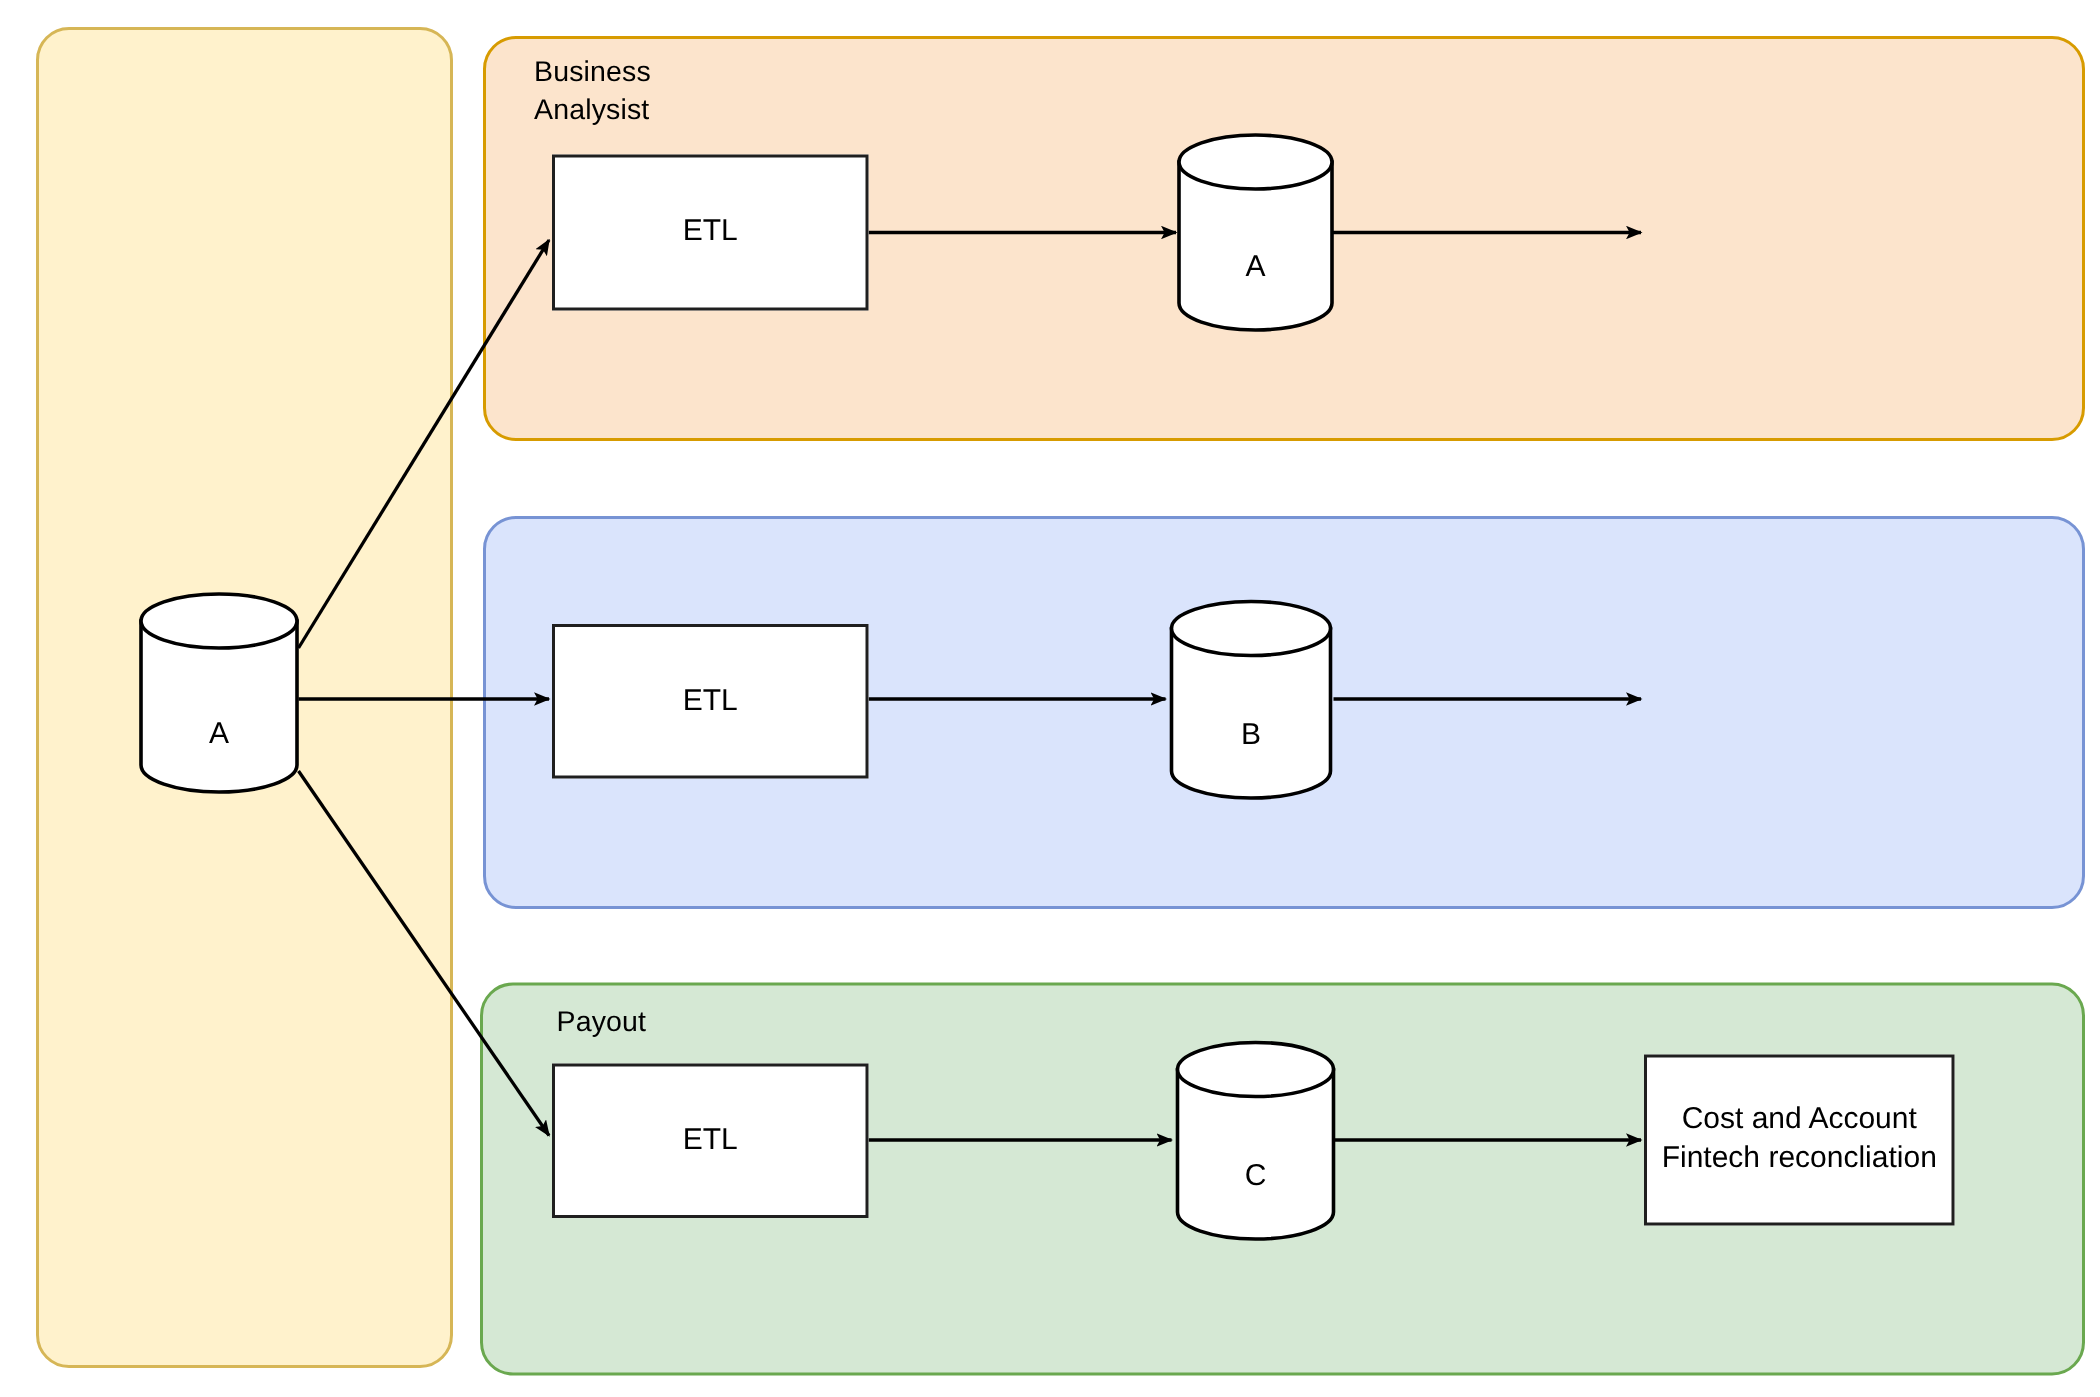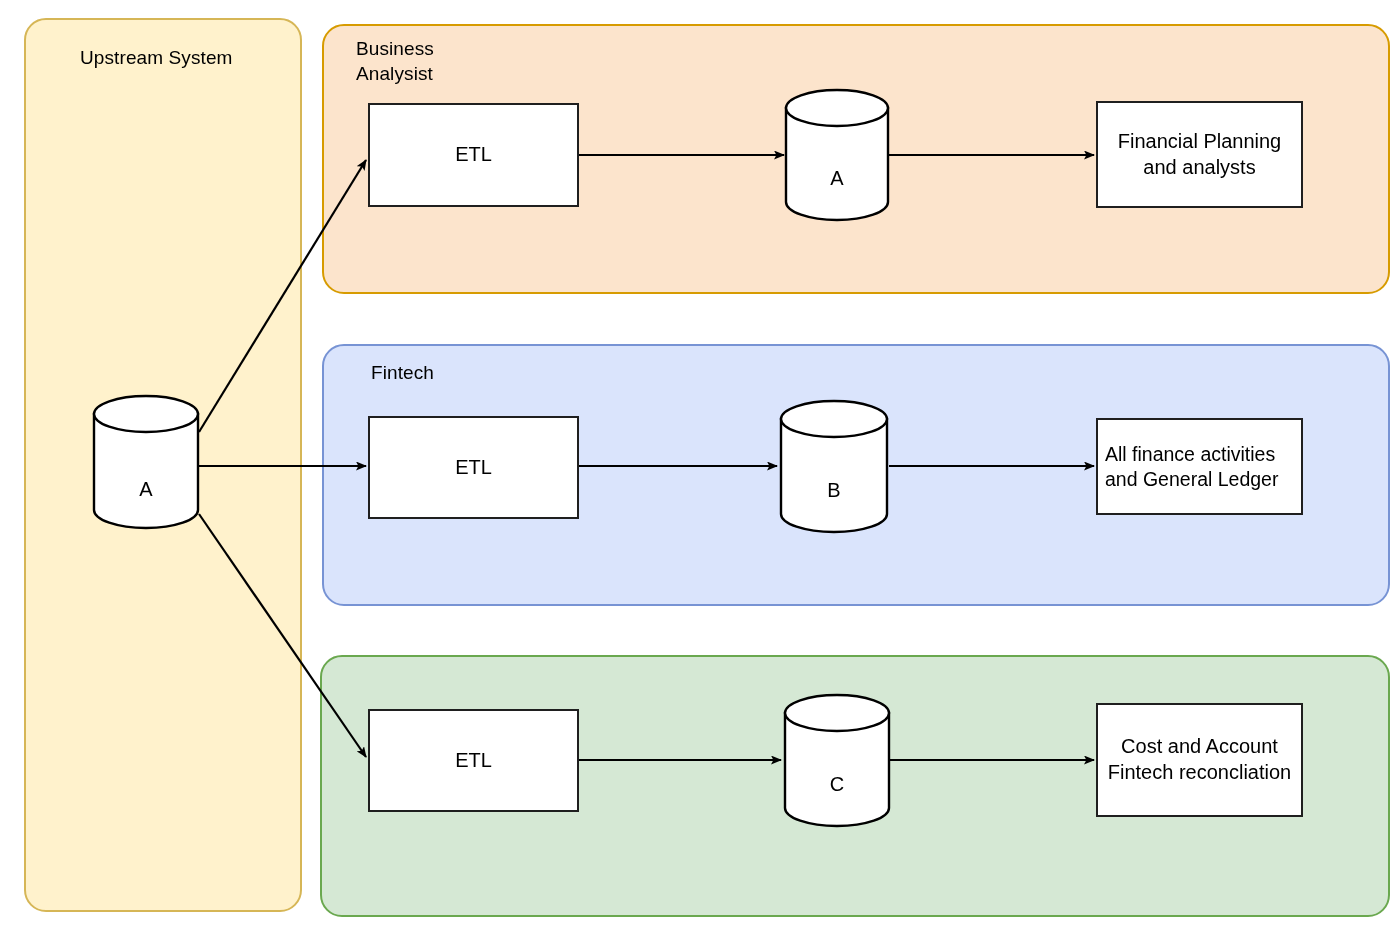--- a/index.html
+++ b/index.html
@@ -69,30 +69,29 @@
     height: 931px;
     pointer-events: none;
   }
 </style>
 </head>
 <body>
 
 <div id="canvas">
 
   <div class="swimlane" style="left:24px; top:18px; width:278px; height:894px; background:#fff2cc; border-color:#d6b656;"></div>
-  <div class="swimlane-label" style="left:80px; top:45px; width:220px;">Upstream System</div>
 
   <div class="swimlane" style="left:322px; top:24px; width:1068px; height:270px; background:#fce4cc; border-color:#d79b00;"></div>
   <div class="swimlane-label" style="left:356px; top:36px; width:240px;">Business
 Analysist</div>
 
   <div class="swimlane" style="left:322px; top:344px; width:1068px; height:262px; background:#dae4fc; border-color:#7793d4;"></div>
-  <div class="swimlane-label" style="left:371px; top:360px; width:240px;">Fintech</div>
 
   <div class="swimlane" style="left:320px; top:655px; width:1070px; height:262px; background:#d5e8d4; border-color:#6aa84f;"></div>
+  <div class="swimlane-label" style="left:371px; top:669px; width:240px;">Payout</div>
 
   <svg class="edge" viewBox="0 0 1400 931" xmlns="http://www.w3.org/2000/svg">
     <defs>
       <marker id="arrowhead" markerWidth="11" markerHeight="9" refX="10" refY="4.5" orient="auto" markerUnits="userSpaceOnUse">
         <path d="M 0 0 L 11 4.5 L 0 9 L 2.4 4.5 Z" fill="#000000"></path>
       </marker>
     </defs>
 
     <line x1="199" y1="432" x2="366" y2="160" stroke="#000000" stroke-width="2.2" marker-end="url(#arrowhead)"></line>
 
@@ -124,33 +123,31 @@
   <div class="nodebox" style="left:368px; top:103px; width:211px; height:104px;">ETL</div>
 
   <div class="cylinder" style="left:784px; top:88px; width:106px; height:134px;">
     <svg width="106" height="134" viewBox="0 0 106 134" xmlns="http://www.w3.org/2000/svg">
       <path d="M 2 20 L 2 114 A 51 18 0 0 0 104 114 L 104 20 Z" fill="#ffffff" stroke="#000000" stroke-width="2.4"></path>
       <ellipse cx="53" cy="20" rx="51" ry="18" fill="#ffffff" stroke="#000000" stroke-width="2.4"></ellipse>
     </svg>
     <div class="cyl-label" style="top:79px;">A</div>
   </div>
 
-  <div class="nodebox" style="left:1096px; top:101px; width:207px; height:107px;">Financial Planning and analysts</div>
 
   <div class="nodebox" style="left:368px; top:416px; width:211px; height:103px;">ETL</div>
 
   <div class="cylinder" style="left:779px; top:399px; width:110px; height:135px;">
     <svg width="110" height="135" viewBox="0 0 110 135" xmlns="http://www.w3.org/2000/svg">
       <path d="M 2 20 L 2 115 A 53 18 0 0 0 108 115 L 108 20 Z" fill="#ffffff" stroke="#000000" stroke-width="2.4"></path>
       <ellipse cx="55" cy="20" rx="53" ry="18" fill="#ffffff" stroke="#000000" stroke-width="2.4"></ellipse>
     </svg>
     <div class="cyl-label" style="top:80px;">B</div>
   </div>
 
-  <div class="nodebox left-align" style="left:1096px; top:418px; width:207px; height:97px; font-size:19.5px;">All finance activities and General Ledger</div>
 
   <div class="nodebox" style="left:368px; top:709px; width:211px; height:103px;">ETL</div>
 
   <div class="cylinder" style="left:783px; top:693px; width:108px; height:135px;">
     <svg width="108" height="135" viewBox="0 0 108 135" xmlns="http://www.w3.org/2000/svg">
       <path d="M 2 20 L 2 115 A 52 18 0 0 0 106 115 L 106 20 Z" fill="#ffffff" stroke="#000000" stroke-width="2.4"></path>
       <ellipse cx="54" cy="20" rx="52" ry="18" fill="#ffffff" stroke="#000000" stroke-width="2.4"></ellipse>
     </svg>
     <div class="cyl-label" style="top:80px;">C</div>
   </div>

